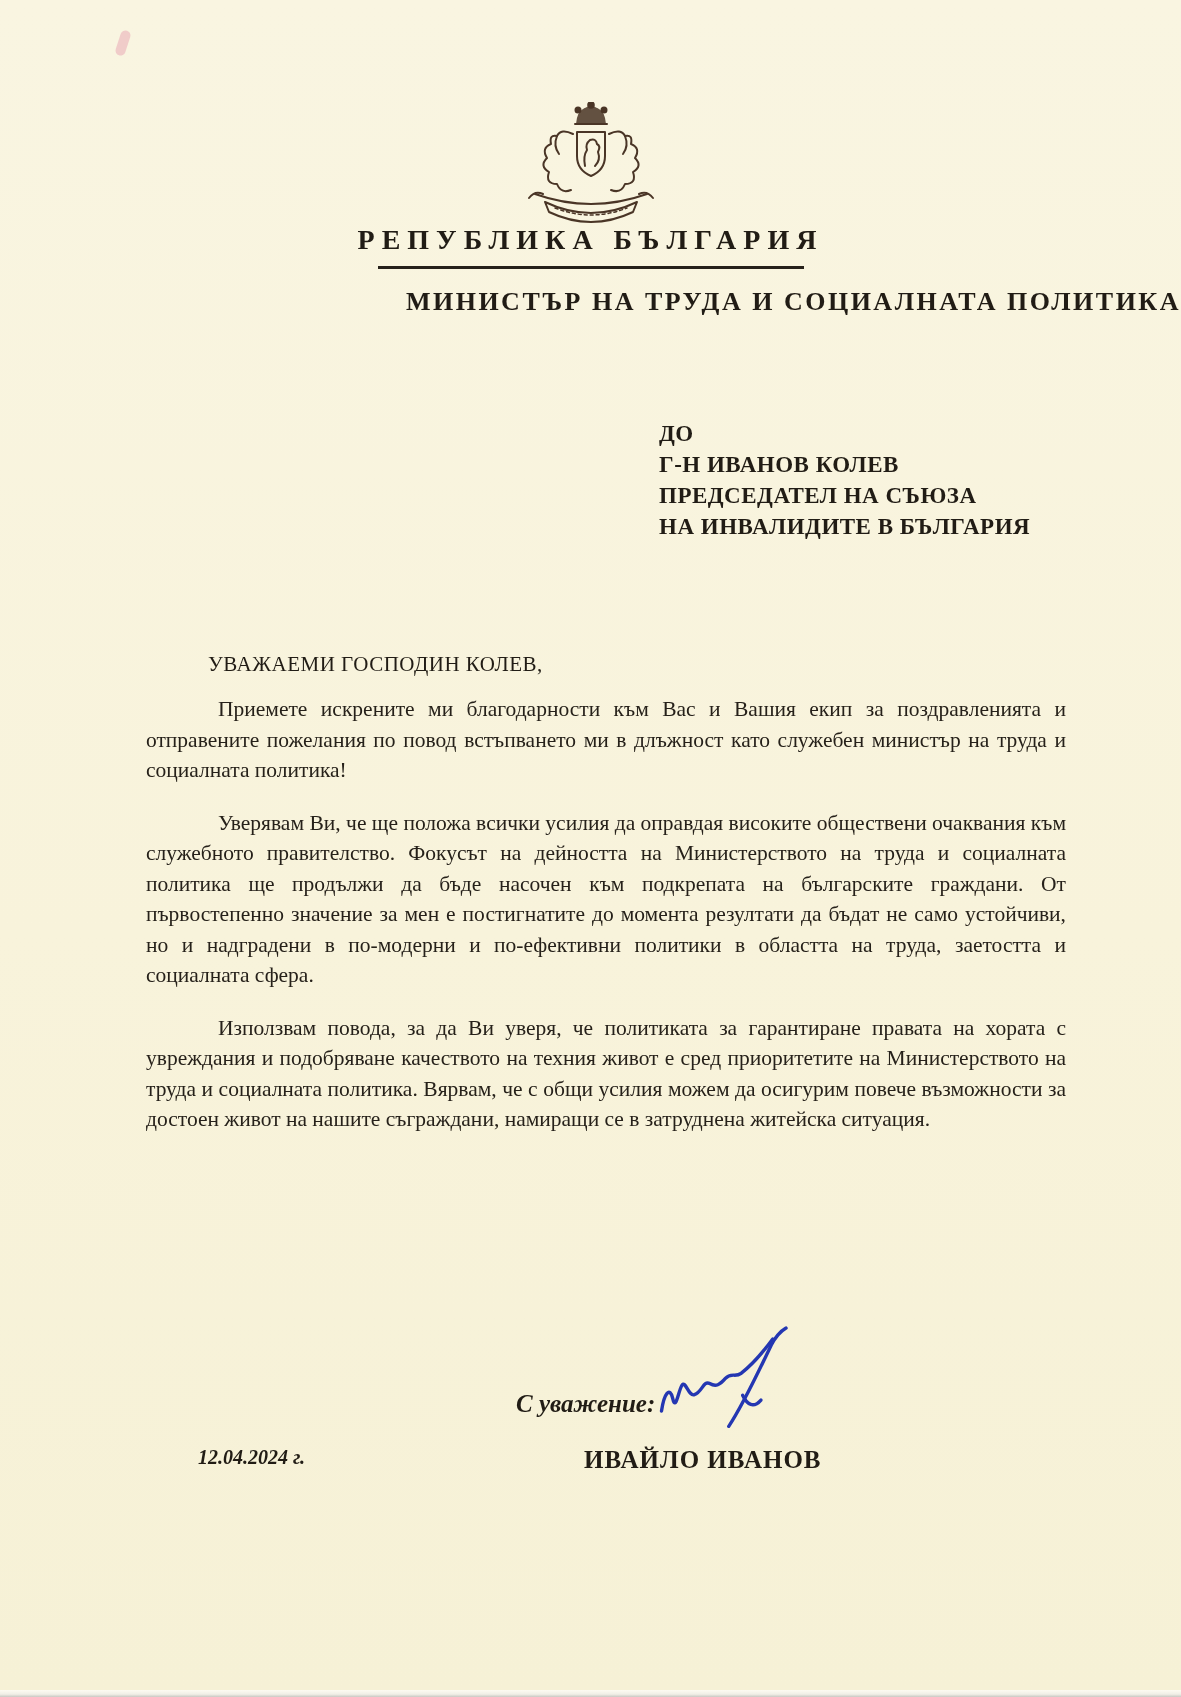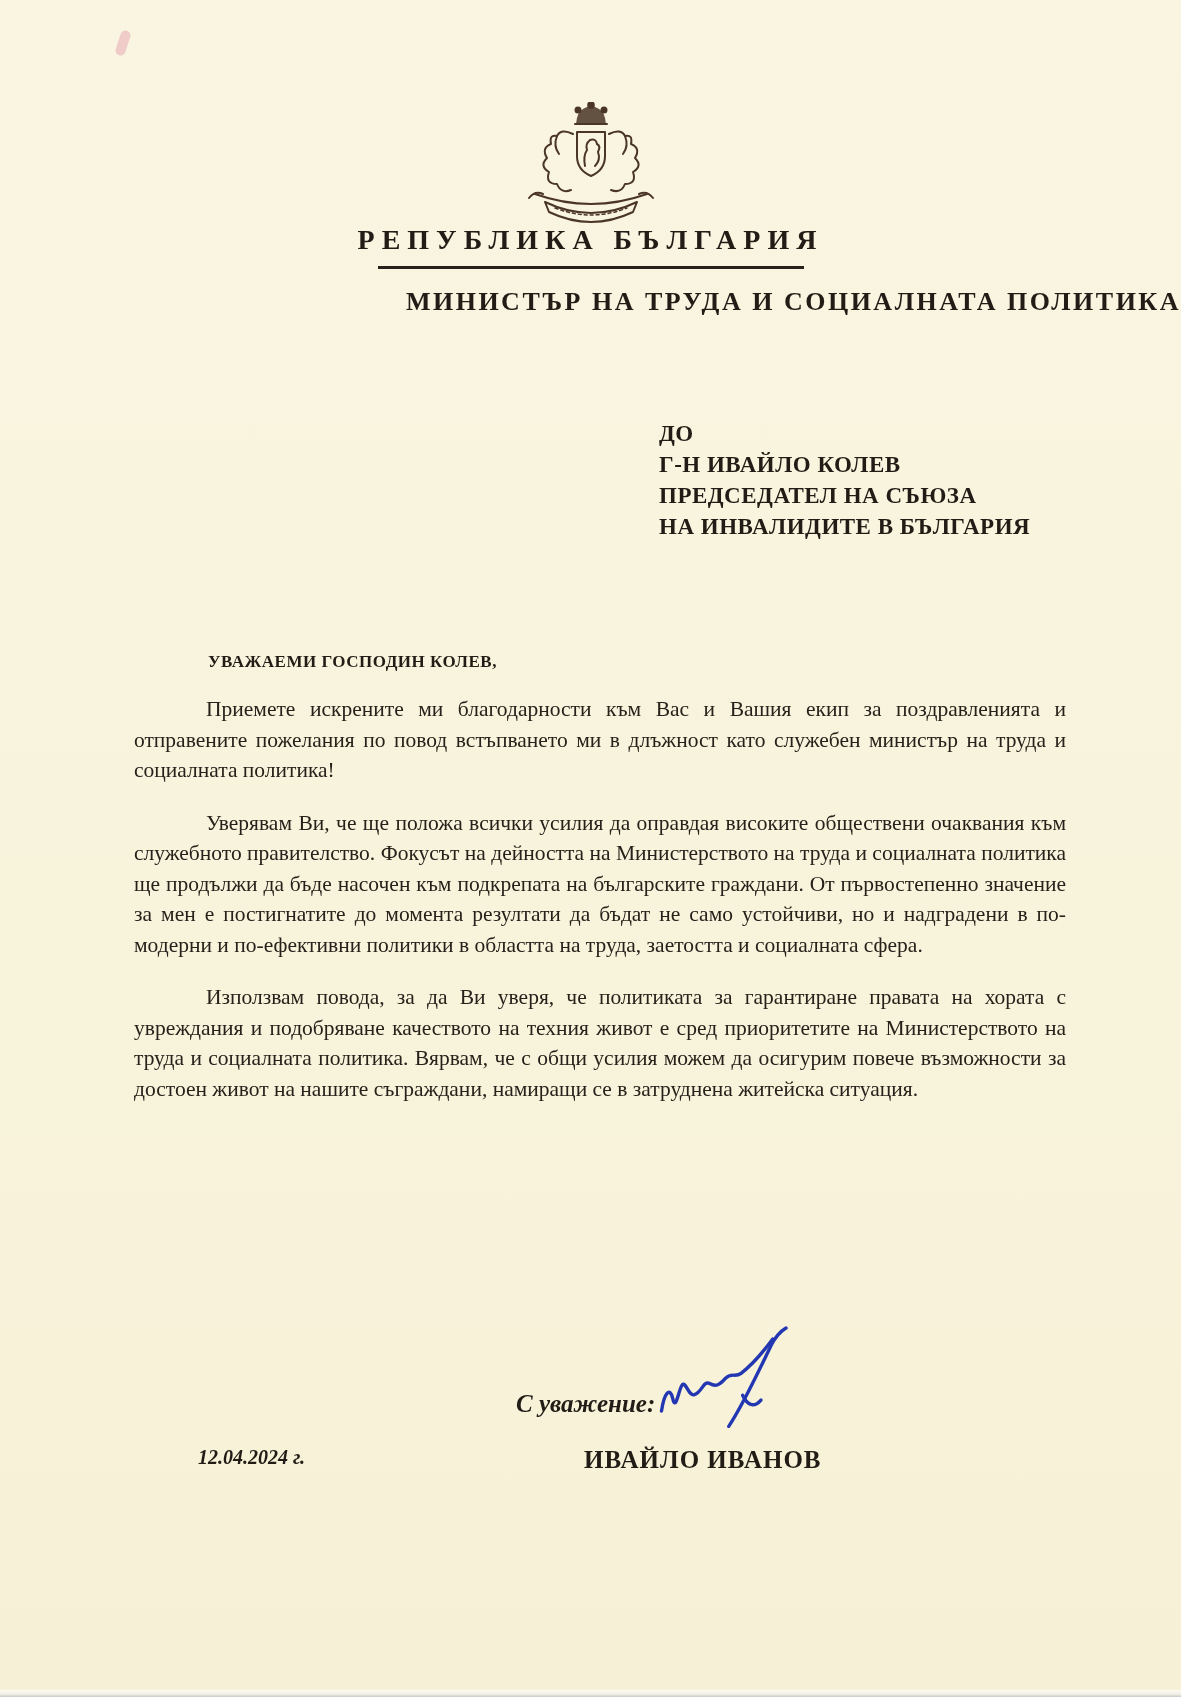--- a/index.html
+++ b/index.html
@@ -34,27 +34,27 @@
     color:#211c15;
   }
   .recipient{
     position:absolute;left:640px;top:418px;
     font-weight:bold;font-size:23px;line-height:31px;letter-spacing:.5px;
     color:#211c15;
     margin-left:19px;
   }
   .salutation{
     position:absolute;left:208px;top:652px;
-    font-weight:bold;font-size:17px;letter-spacing:.5px;color:#211c15;
+    font-weight:normal;font-size:21px;letter-spacing:.5px;color:#211c15;
   }
   .body-text{
     position:absolute;left:134px;top:694px;width:932px;
     font-size:21.5px;line-height:30.5px;text-align:justify;color:#26211a;
   }
-  .body-text p{margin:0 0 22px 0;text-indent:72px;}
+  .body-text p{margin:0 0 22px 12px;text-indent:72px;}
   .valediction{
     position:absolute;left:516px;top:1390px;
     font-weight:bold;font-style:italic;font-size:25px;color:#211c15;
   }
   .signature{
     position:absolute;left:652px;top:1330px;transform:rotate(-4deg);
   }
   .date-line{
     position:absolute;left:198px;top:1446px;
     font-weight:bold;font-style:italic;font-size:20px;color:#211c15;
@@ -104,21 +104,21 @@
       </g>
     </svg>
   </div>
 
   <div class="republic-title">РЕПУБЛИКА БЪЛГАРИЯ</div>
   <div class="republic-underline"></div>
   <div class="ministry-title">МИНИСТЪР НА ТРУДА И СОЦИАЛНАТА ПОЛИТИКА</div>
 
   <div class="recipient">
     <div>ДО</div>
-    <div>Г-Н ИВАЙЛО КОЛЕВ</div>
+    <div>Г-Н ИВАНОВ КОЛЕВ</div>
     <div>ПРЕДСЕДАТЕЛ НА СЪЮЗА</div>
     <div>НА ИНВАЛИДИТЕ В БЪЛГАРИЯ</div>
   </div>
 
   <div class="salutation">УВАЖАЕМИ ГОСПОДИН КОЛЕВ,</div>
 
   <div class="body-text">
     <p>Приемете искрените ми благодарности към Вас и Вашия екип за поздравленията и отправените пожелания по повод встъпването ми в длъжност като служебен министър на труда и социалната политика!</p>
     <p>Уверявам Ви, че ще положа всички усилия да оправдая високите обществени очаквания към служебното правителство. Фокусът на дейността на Министерството на труда и социалната политика ще продължи да бъде насочен към подкрепата на българските граждани. От първостепенно значение за мен е постигнатите до момента резултати да бъдат не само устойчиви, но и надградени в по-модерни и по-ефективни политики в областта на труда, заетостта и социалната сфера.</p>
     <p>Използвам повода, за да Ви уверя, че политиката за гарантиране правата на хората с увреждания и подобряване качеството на техния живот е сред приоритетите на Министерството на труда и социалната политика. Вярвам, че с общи усилия можем да осигурим повече възможности за достоен живот на нашите съграждани, намиращи се в затруднена житейска ситуация.</p>

